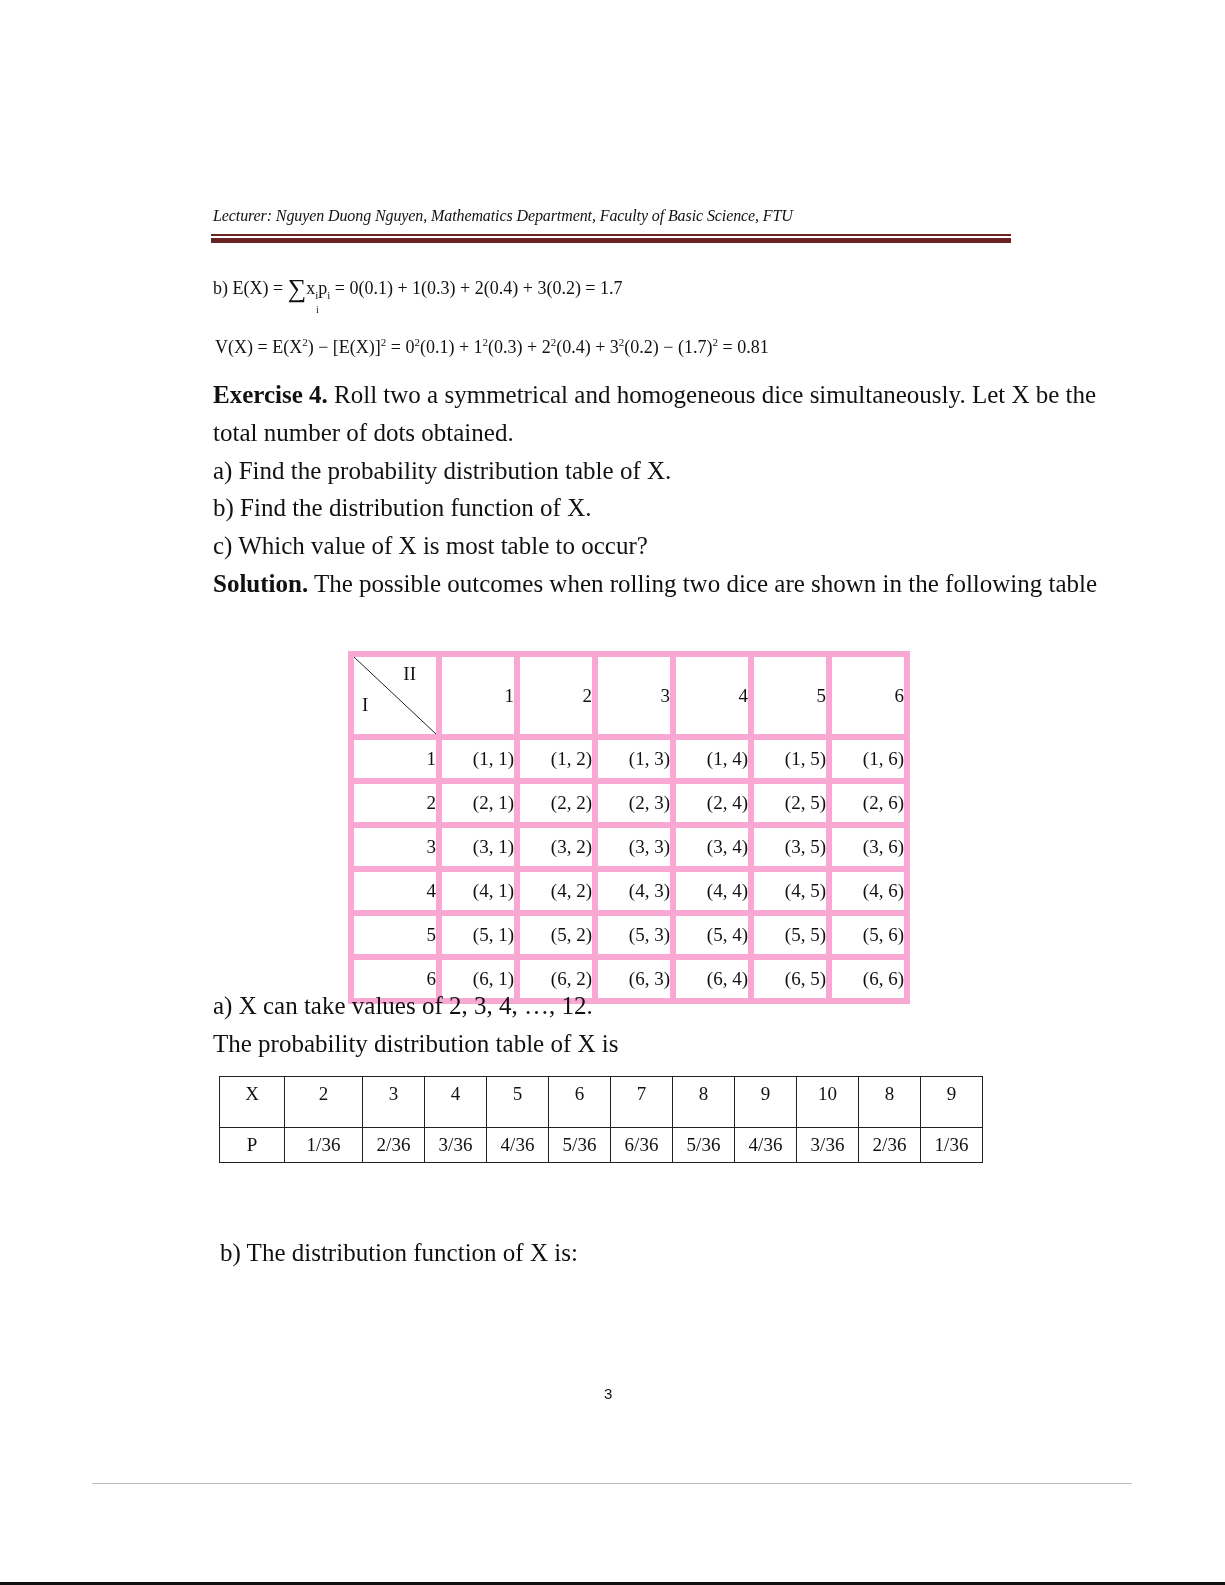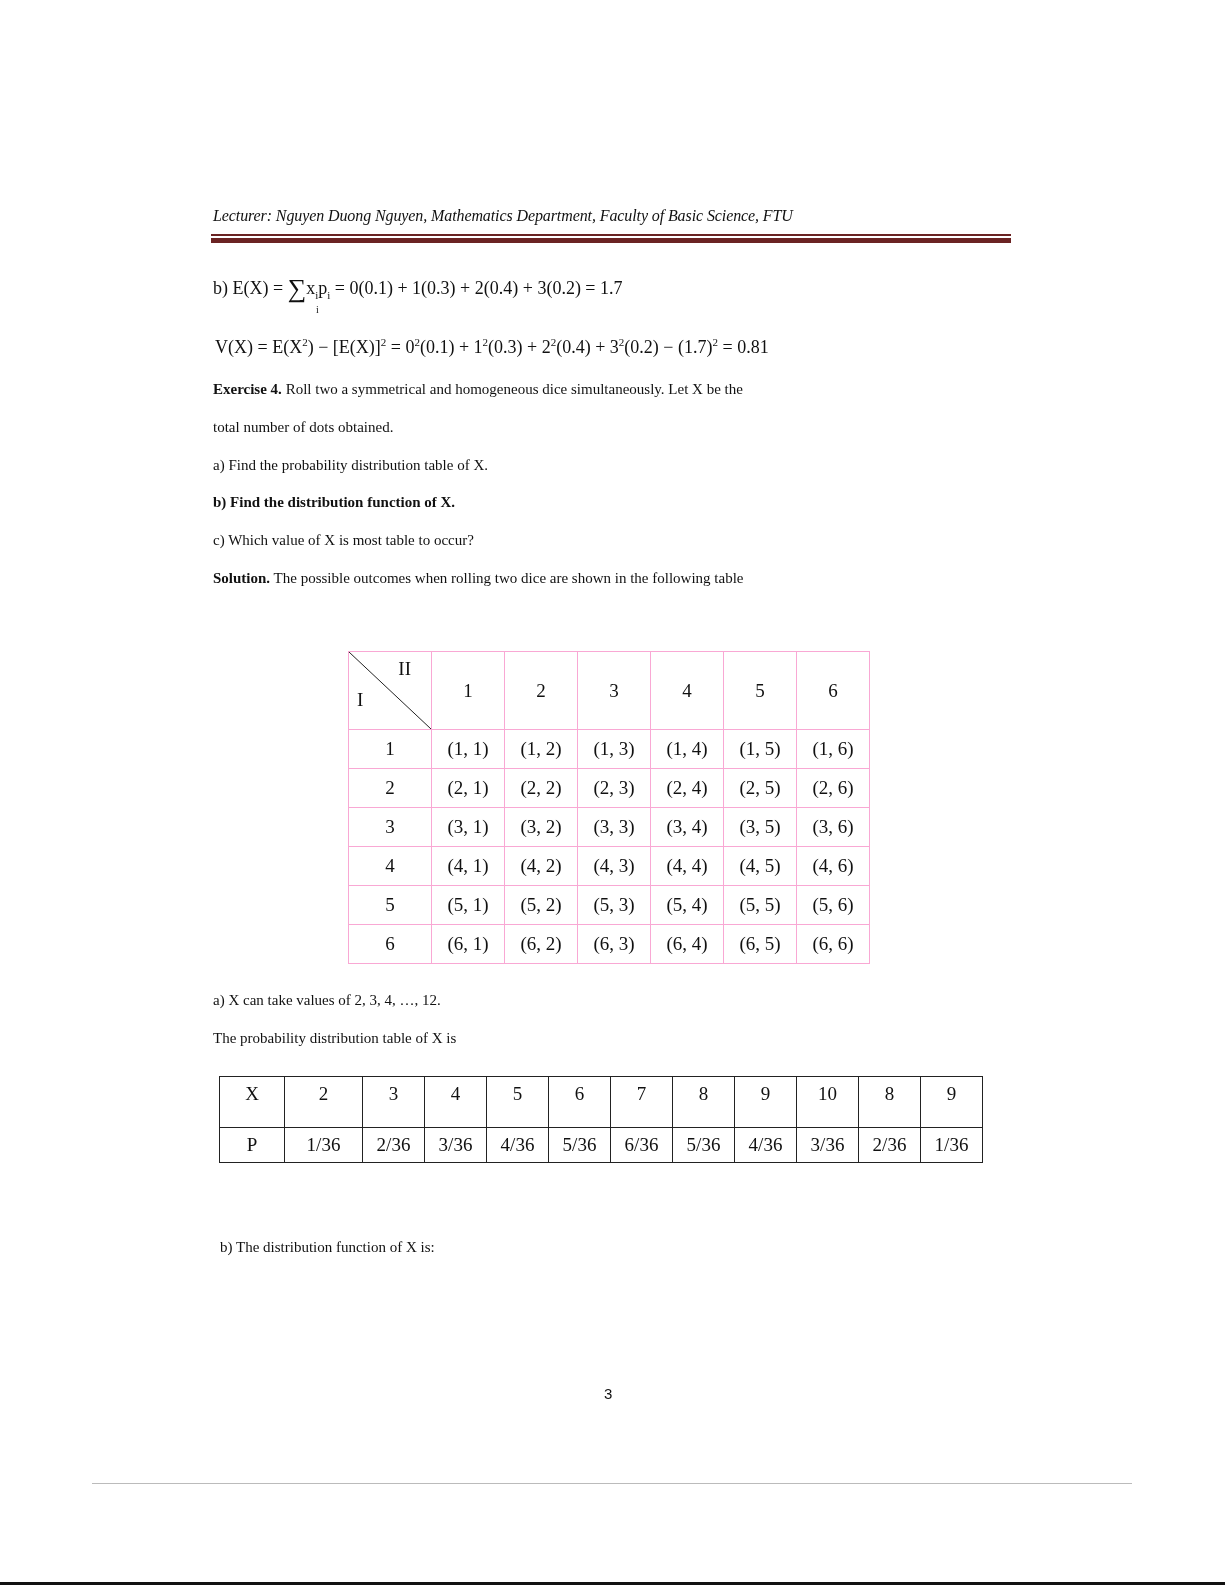--- a/index.html
+++ b/index.html
@@ -1,30 +1,30 @@
 <!DOCTYPE html>
 <html><head>
   <meta charset="utf-8">
   <style>
     html, body { margin:0; padding:0; background:#ffffff; }
     body { width:1225px; height:1585px; position:relative; overflow:hidden;
            font-family:"Liberation Serif", "DejaVu Serif", serif; color:#111; }
     .header-text { position:absolute; left:213px; top:207px; font-size:16px; font-style:italic; letter-spacing:-0.1px; white-space:nowrap; }
     .rule-thin { position:absolute; left:211px; top:234px; width:800px; height:2px; background:#6b2323; }
     .rule-thick { position:absolute; left:211px; top:238px; width:800px; height:5px; background:#6b2323; }
-    .line { position:absolute; left:213px; font-size:15px; white-space:nowrap; }
+    .line { position:absolute; left:213px; font-size:25px; white-space:nowrap; }
     .math { font-size:18px; }
     .bold { font-weight:bold; }
     sub, sup { font-size:11px; }
     .sum { font-size:26px; position:relative; top:3px; }
     .sum-sub { position:absolute; font-size:10px; left:316px; top:304px; }
 
     table { border-collapse:collapse; position:absolute; }
     .dice-table { left:348px; top:651px; }
-    .dice-table td { border:1px solid #f9a8d4; text-align:center; font-size:19px; height:38px; padding:0; }
+    .dice-table td { border:6px solid #f9a8d4; text-align:right; font-size:19px; height:38px; padding:0; }
     .dice-table td.col-head { width:72px; }
     .dice-table td.row-head { width:82px; }
     .dice-table tr.head td { height:77px; }
     .diag-cell { position:relative; }
     .diag-cell svg { position:absolute; left:0; top:0; }
     .diag-II { position:absolute; right:20px; top:6px; font-size:19px; }
     .diag-I { position:absolute; left:8px; bottom:18px; font-size:19px; }
 
     .dist-table { left:219px; top:1076px; }
     .dist-table td { border:1px solid #222; text-align:center; font-size:19px; padding:0; }
@@ -52,21 +52,21 @@
 
 <div class="line math" style="top:336px; left:215px;">
   <span>V(X)  = E(X</span><sup>2</sup><span>)  −  [E(X)]</span><sup>2</sup><span> =  0</span><sup>2</sup><span>(0.1) + 1</span><sup>2</sup><span>(0.3) + 2</span><sup>2</sup><span>(0.4) + 3</span><sup>2</sup><span>(0.2)  −  (1.7)</span><sup>2</sup><span> = 0.81</span>
 </div>
 
 <div class="line" style="top:381px;">
   <span class="bold">Exercise 4.</span><span> Roll two a symmetrical and homogeneous dice simultaneously. Let X be the</span>
 </div>
 <div class="line" style="top:419px;">total number of dots obtained.</div>
 <div class="line" style="top:457px;">a) Find the probability distribution table of X.</div>
-<div class="line" style="top:494px;font-weight:bold;">b) Find the distribution function of X.</div>
+<div class="line" style="top:494px;">b) Find the distribution function of X.</div>
 <div class="line" style="top:532px;">c) Which value of X is most table to occur?</div>
 <div class="line" style="top:570px;text-align:right;">
   <span class="bold">Solution.</span><span> The possible outcomes when rolling two dice are shown in the following table</span>
 </div>
 
 <table class="dice-table">
   <tbody>
       <tr class="head">
     <td class="row-head diag-cell">
       <svg width="82" height="77">

